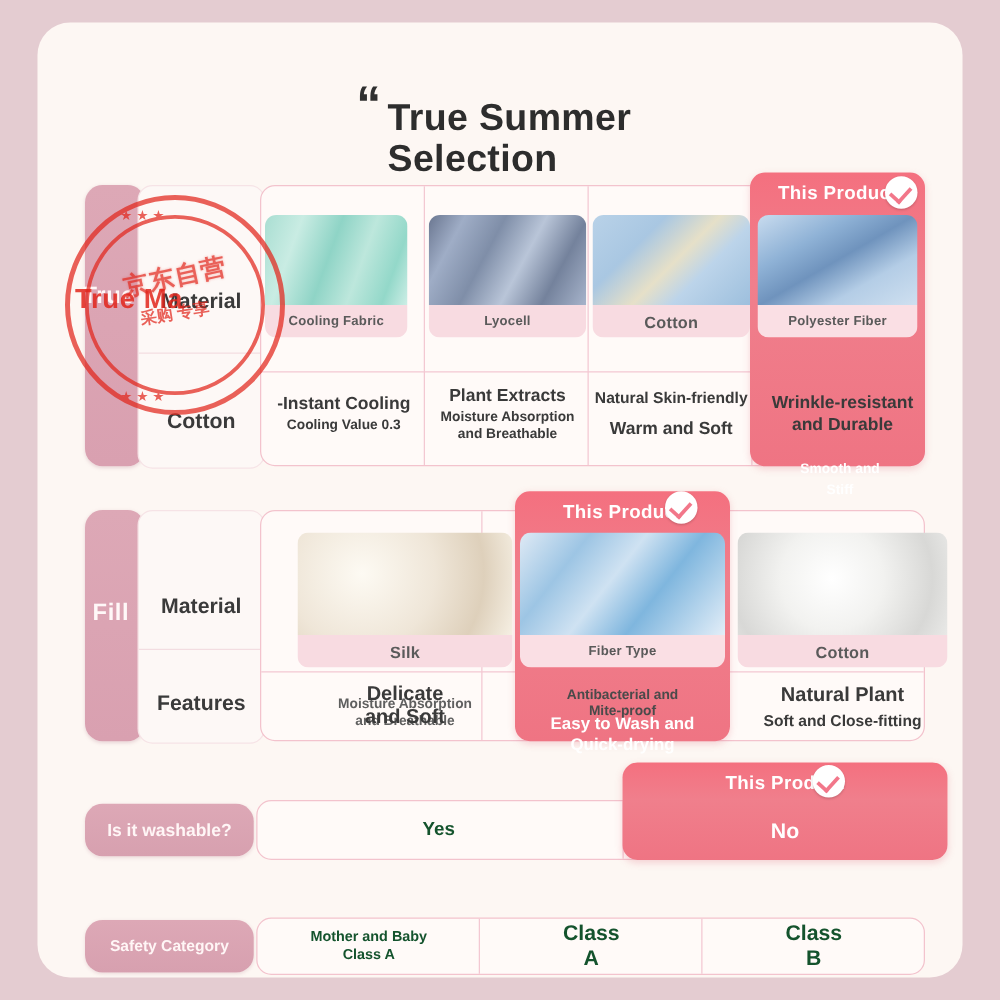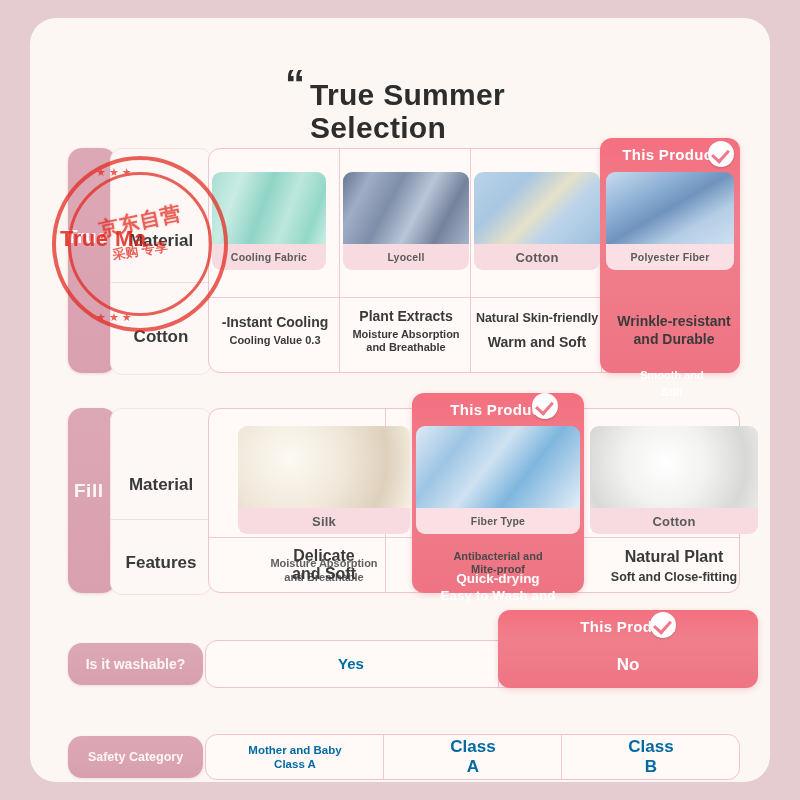--- a/index.html
+++ b/index.html
@@ -127,21 +127,21 @@
     box-shadow:0 1px 3px rgba(170,110,130,.2);
   }
   .qgrid{
     position:absolute;
     border:1.5px solid #f3c3cd;border-radius:12px;background:#fffaf8;
     box-sizing:border-box;
   }
   .qcell{
     position:absolute;top:0;bottom:0;
     display:flex;flex-direction:column;align-items:center;justify-content:center;
-    color:#0369a1;font-weight:bold;
+    color:#14532d;font-weight:bold;
   }
   .qcell .a{font-size:15px;line-height:18px;}
   .qcell .b{font-size:11.5px;line-height:14px;}
   .qcell .big{font-size:17px;line-height:20px;}
 
   
   .stamp{
     position:absolute;left:22px;top:138px;width:176px;height:176px;
     opacity:.72;pointer-events:none;
   }
@@ -292,22 +292,22 @@
     <div class="ghost" style="left:208px;top:538px;width:172px;color:#5f5f5f;font-size:11px;">
       <div class="g2">Moisture Absorption</div>
       <div class="g2">and Breathable</div>
     </div>
     <div class="feat" style="left:208px;top:528px;width:172px;height:38px;text-align:center;">
       <div class="l1" style="font-size:16px;">Delicate</div>
       <div class="l1" style="font-size:16px;">and Soft</div>
     </div>
 
     <div class="ghost" style="left:386px;top:552px;width:164px;color:#ffffff;font-size:13.5px;">
+      <div class="g1">Easy to Wash and</div>
       <div class="g1">Quick-drying</div>
-      <div class="g1">Easy to Wash and</div>
     </div>
     <div class="feat" style="left:386px;top:528px;width:164px;height:30px;color:#4a4a4a;">
       <div class="l2" style="font-size:11px;">Antibacterial and</div>
       <div class="l2" style="font-size:11px;margin-top:0;">Mite-proof</div>
     </div>
 
     <div class="feat" style="left:560px;top:528px;width:168px;height:42px;">
       <div class="l1" style="font-size:16px;">Natural Plant</div>
       <div class="l1" style="font-size:12.5px;margin-top:2px;">Soft and Close-fitting</div>
     </div>

